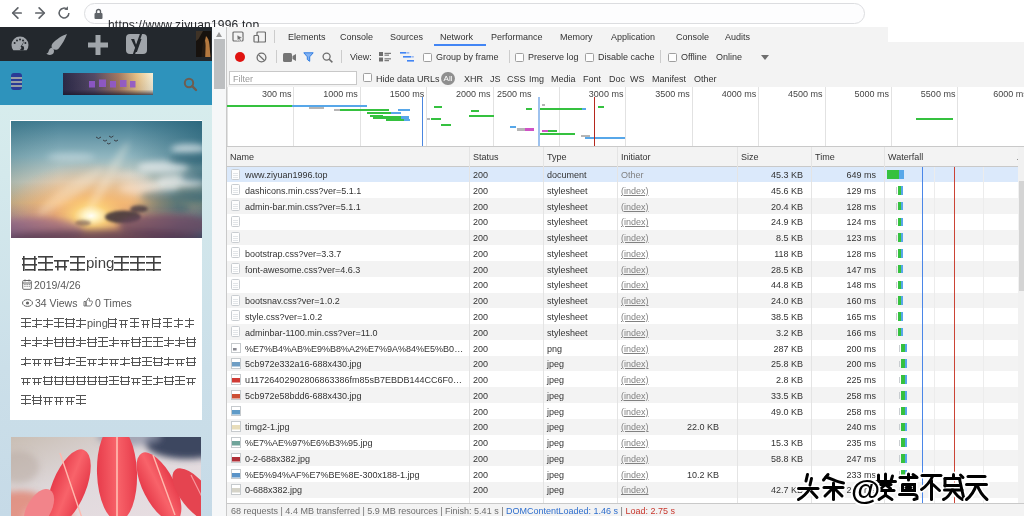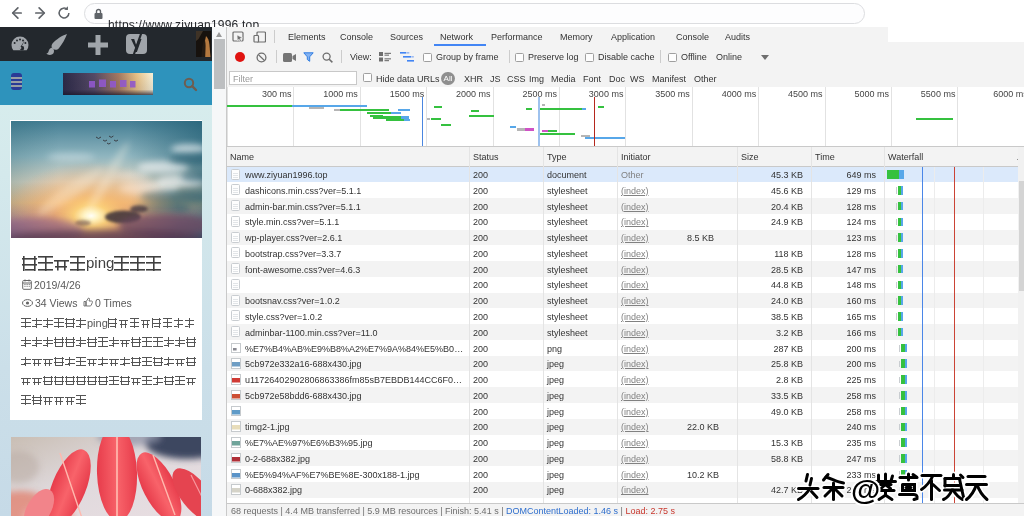--- a/index.html
+++ b/index.html
@@ -335,21 +335,21 @@
     <div class="ab" style="left:0;top:60px;width:798px;height:59px;background:#fff;overflow:hidden">
       <div class="ab" style="left:66.4px;top:0;width:1px;height:59px;background:#e2e2e2"></div>
       <div class="ab" style="left:4.400000000000006px;top:2px;width:60px;text-align:right;color:#454545;white-space:nowrap">300 ms</div>
       <div class="ab" style="left:132.8px;top:0;width:1px;height:59px;background:#e2e2e2"></div>
       <div class="ab" style="left:70.80000000000001px;top:2px;width:60px;text-align:right;color:#454545;white-space:nowrap">1000 ms</div>
       <div class="ab" style="left:199.2px;top:0;width:1px;height:59px;background:#e2e2e2"></div>
       <div class="ab" style="left:137.2px;top:2px;width:60px;text-align:right;color:#454545;white-space:nowrap">1500 ms</div>
       <div class="ab" style="left:265.6px;top:0;width:1px;height:59px;background:#e2e2e2"></div>
       <div class="ab" style="left:203.60000000000002px;top:2px;width:60px;text-align:right;color:#454545;white-space:nowrap">2000 ms</div>
       <div class="ab" style="left:332.0px;top:0;width:1px;height:59px;background:#e2e2e2"></div>
-      <div class="ab" style="left:270.0px;top:2px;width:60px;text-align:right;color:#454545;white-space:nowrap">2500 ms</div>
+      <div class="ab" style="left:270.0px;top:2px;width:60px;text-align:left;color:#454545;white-space:nowrap">2500 ms</div>
       <div class="ab" style="left:398.4px;top:0;width:1px;height:59px;background:#e2e2e2"></div>
       <div class="ab" style="left:336.4px;top:2px;width:60px;text-align:right;color:#454545;white-space:nowrap">3000 ms</div>
       <div class="ab" style="left:464.8px;top:0;width:1px;height:59px;background:#e2e2e2"></div>
       <div class="ab" style="left:402.8px;top:2px;width:60px;text-align:right;color:#454545;white-space:nowrap">3500 ms</div>
       <div class="ab" style="left:531.2px;top:0;width:1px;height:59px;background:#e2e2e2"></div>
       <div class="ab" style="left:469.20000000000005px;top:2px;width:60px;text-align:right;color:#454545;white-space:nowrap">4000 ms</div>
       <div class="ab" style="left:597.6px;top:0;width:1px;height:59px;background:#e2e2e2"></div>
       <div class="ab" style="left:535.6px;top:2px;width:60px;text-align:right;color:#454545;white-space:nowrap">4500 ms</div>
       <div class="ab" style="left:664.0px;top:0;width:1px;height:59px;background:#e2e2e2"></div>
       <div class="ab" style="left:602.0px;top:2px;width:60px;text-align:right;color:#454545;white-space:nowrap">5000 ms</div>
@@ -436,37 +436,35 @@
       <div class="ab" style="left:320px;top:3.5px">stylesheet</div>
       <div class="ab" style="left:394px;top:3.5px;color:#818181;text-decoration:underline;">(index)</div>
       <div class="ab" style="left:460px;top:3.5px;width:116px;text-align:right">20.4 KB</div>
       <div class="ab" style="left:560px;top:3.5px;width:89px;text-align:right">128 ms</div>
       <div class="ab" style="left:669.1px;top:5px;width:1.4px;height:6.5px;background:#c9cdd1"></div>
       <div class="ab" style="left:670.5px;top:3.8px;width:3.6px;height:8.5px;background:#35c13f"></div>
       <div class="ab" style="left:674.1px;top:3.8px;width:1.8px;height:8.5px;background:#57a7e9"></div>
     </div>
     <div class="ab" style="left:0;top:186.8px;width:791px;height:15.77px;background:#fff">
       <div class="ab" style="left:4px;top:2px;width:9px;height:11px;background:#fefefe;border:1px solid #c9cdd1;border-radius:1.5px;background-image:linear-gradient(#e2e5e8,#e2e5e8),linear-gradient(#e2e5e8,#e2e5e8),linear-gradient(#e2e5e8,#e2e5e8);background-size:5px 1px,5px 1px,5px 1px;background-position:1px 3px,1px 5px,1px 7px;background-repeat:no-repeat"></div>
-      <div class="ab" style="left:18px;top:3.5px;width:220px;white-space:nowrap;overflow:hidden;text-overflow:ellipsis;color:#333">style.min.css?ver=5.1.1</div>
       <div class="ab" style="left:246px;top:3.5px">200</div>
       <div class="ab" style="left:320px;top:3.5px">stylesheet</div>
       <div class="ab" style="left:394px;top:3.5px;color:#818181;text-decoration:underline;">(index)</div>
       <div class="ab" style="left:460px;top:3.5px;width:116px;text-align:right">24.9 KB</div>
       <div class="ab" style="left:560px;top:3.5px;width:89px;text-align:right">124 ms</div>
       <div class="ab" style="left:669.1px;top:5px;width:1.4px;height:6.5px;background:#c9cdd1"></div>
       <div class="ab" style="left:670.5px;top:3.8px;width:3.6px;height:8.5px;background:#35c13f"></div>
       <div class="ab" style="left:674.1px;top:3.8px;width:1.8px;height:8.5px;background:#57a7e9"></div>
     </div>
     <div class="ab" style="left:0;top:202.6px;width:791px;height:15.77px;background:#f3f3f3">
       <div class="ab" style="left:4px;top:2px;width:9px;height:11px;background:#fefefe;border:1px solid #c9cdd1;border-radius:1.5px;background-image:linear-gradient(#e2e5e8,#e2e5e8),linear-gradient(#e2e5e8,#e2e5e8),linear-gradient(#e2e5e8,#e2e5e8);background-size:5px 1px,5px 1px,5px 1px;background-position:1px 3px,1px 5px,1px 7px;background-repeat:no-repeat"></div>
-      <div class="ab" style="left:18px;top:3.5px;width:220px;white-space:nowrap;overflow:hidden;text-overflow:ellipsis;color:#333">wp-player.css?ver=2.6.1</div>
-      <div class="ab" style="left:246px;top:3.5px">200</div>
-      <div class="ab" style="left:320px;top:3.5px">stylesheet</div>
-      <div class="ab" style="left:394px;top:3.5px;color:#818181;text-decoration:underline;">(index)</div>
-      <div class="ab" style="left:460px;top:3.5px;width:116px;text-align:left">8.5 KB</div>
+      <div class="ab" style="left:246px;top:3.5px">200</div>
+      <div class="ab" style="left:320px;top:3.5px">stylesheet</div>
+      <div class="ab" style="left:394px;top:3.5px;color:#818181;text-decoration:underline;">(index)</div>
+      <div class="ab" style="left:460px;top:3.5px;width:116px;text-align:right">8.5 KB</div>
       <div class="ab" style="left:560px;top:3.5px;width:89px;text-align:right">123 ms</div>
       <div class="ab" style="left:669.1px;top:5px;width:1.4px;height:6.5px;background:#c9cdd1"></div>
       <div class="ab" style="left:670.5px;top:3.8px;width:3.6px;height:8.5px;background:#35c13f"></div>
       <div class="ab" style="left:674.1px;top:3.8px;width:1.8px;height:8.5px;background:#57a7e9"></div>
     </div>
     <div class="ab" style="left:0;top:218.3px;width:791px;height:15.77px;background:#fff">
       <div class="ab" style="left:4px;top:2px;width:9px;height:11px;background:#fefefe;border:1px solid #c9cdd1;border-radius:1.5px;background-image:linear-gradient(#e2e5e8,#e2e5e8),linear-gradient(#e2e5e8,#e2e5e8),linear-gradient(#e2e5e8,#e2e5e8);background-size:5px 1px,5px 1px,5px 1px;background-position:1px 3px,1px 5px,1px 7px;background-repeat:no-repeat"></div>
       <div class="ab" style="left:18px;top:3.5px;width:220px;white-space:nowrap;overflow:hidden;text-overflow:ellipsis;color:#333">bootstrap.css?ver=3.3.7</div>
       <div class="ab" style="left:246px;top:3.5px">200</div>
       <div class="ab" style="left:320px;top:3.5px">stylesheet</div>

